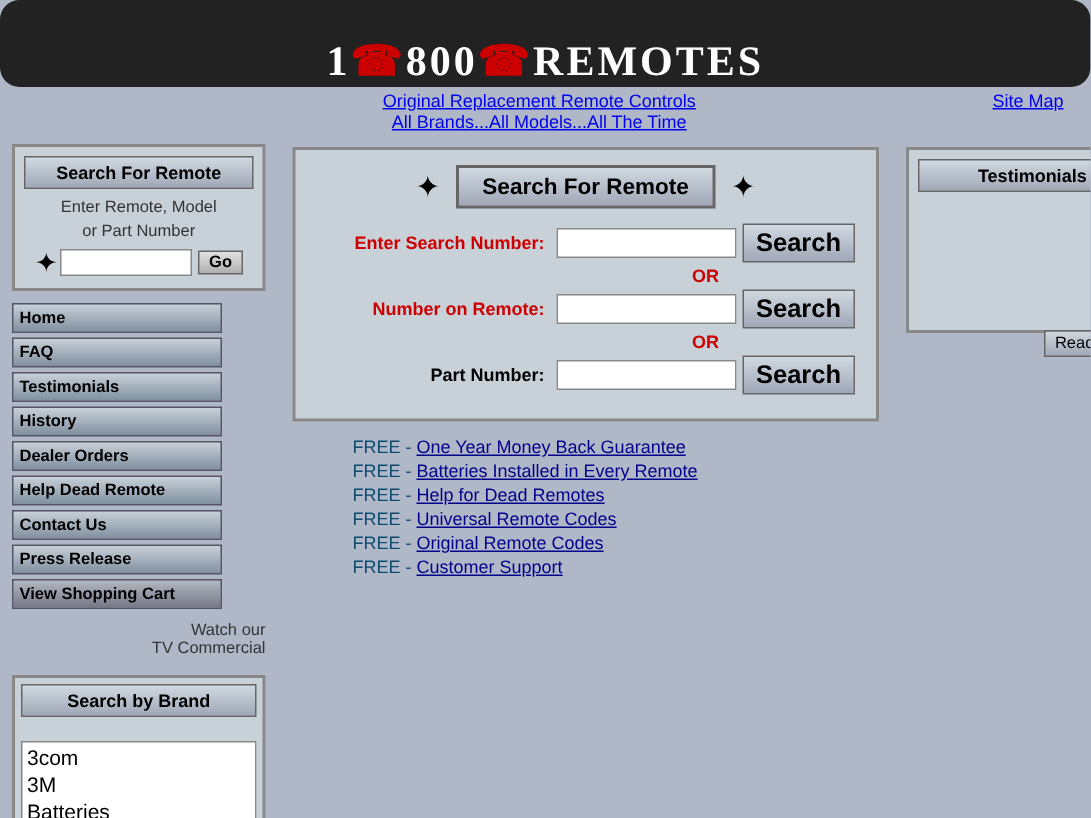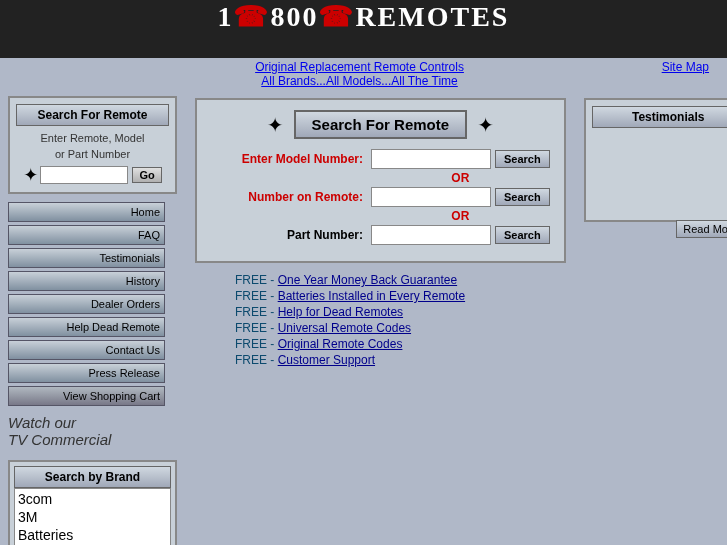--- a/index.html
+++ b/index.html
@@ -11,24 +11,25 @@
       min-height: 545px;
       overflow-x: hidden;
     }
 
     
     #header {
       width: 100%;
       height: 58px;
       background: #222;
       display: flex;
-      align-items: flex-start;
+      align-items: flex-end;
       justify-content: center;
       overflow: hidden;
       position: relative;
+      border-radius: 13px;
     }
     #header-logo {
       font-size: 28px;
       font-weight: bold;
       color: #fff;
       letter-spacing: 2px;
       font-family: 'Times New Roman', serif;
     }
     #header-logo span { color: #cc0000; }
 
@@ -80,56 +81,55 @@
       font-size: 11px;
       font-weight: bold;
       padding: 1px 6px;
       cursor: pointer;
       margin-left: 2px;
     }
 
     
     .nav-btn {
       display: block;
-      width: 157px;
+      width: 140px;
       background: linear-gradient(to bottom, #c8d0d8, #8090a0);
       border: 1px solid #556;
       font-size: 11px;
-      font-weight: normal;
+      font-weight: bold;
       color: #000;
-      text-align: right;
+      text-align: left;
       padding: 3px 4px;
       margin-bottom: 3px;
       cursor: pointer;
       text-decoration: none;
     }
 
     .watch-tv {
-      text-align: left;
+      text-align: right;
       margin-top: 8px;
-      font-size: 15px;
+      font-size: 11px;
       color: #333;
-      font-style: italic;
     }
     .watch-tv span { display: block; }
 
     
     #search-by-brand {
       border: 2px solid #888;
       background: #c8d0d8;
       margin-top: 12px;
       padding: 4px;
     }
     #search-by-brand .brand-title {
       background: linear-gradient(to bottom, #d0d8e0, #a0a8b8);
       border: 1px solid #666;
       font-weight: bold;
       font-size: 12px;
       padding: 3px 6px;
-      margin-bottom: 0;
+      margin-bottom: 16px;
       display: block;
       text-align: center;
     }
     #brand-list-container {
       display: flex;
       gap: 2px;
     }
     #brand-list {
       flex: 1;
       height: 76px;
@@ -205,21 +205,21 @@
     .search-input {
       width: 120px;
       height: 20px;
       border: 1px solid #888;
       background: #fff;
       font-size: 11px;
     }
     .search-btn {
       background: linear-gradient(to bottom, #d0d8e0, #a0a8b8);
       border: 1px solid #666;
-      font-size: 11px;
+      font-size: 17px;
       font-weight: bold;
       padding: 2px 8px;
       margin-left: 4px;
       cursor: pointer;
     }
 
     
     #free-offers {
       margin-top: 8px;
       padding-left: 40px;
@@ -365,21 +365,21 @@
   <div id="center-content">
 
     <div id="remote-search-box">
       <div id="remote-search-header">
         <span class="starburst">✦</span>
         <button id="remote-search-title-btn">Search For Remote</button>
         <span class="starburst">✦</span>
       </div>
 
       <div class="search-row">
-        <label>Enter Model Number:</label>
+        <label>Enter Search Number:</label>
         <input type="text" class="search-input" style="">
         <button class="search-btn">Search</button>
       </div>
       <div class="or-row">OR</div>
 
       <div class="search-row">
         <label>Number on Remote:</label>
         <input type="text" class="search-input" style="">
         <button class="search-btn">Search</button>
       </div>

